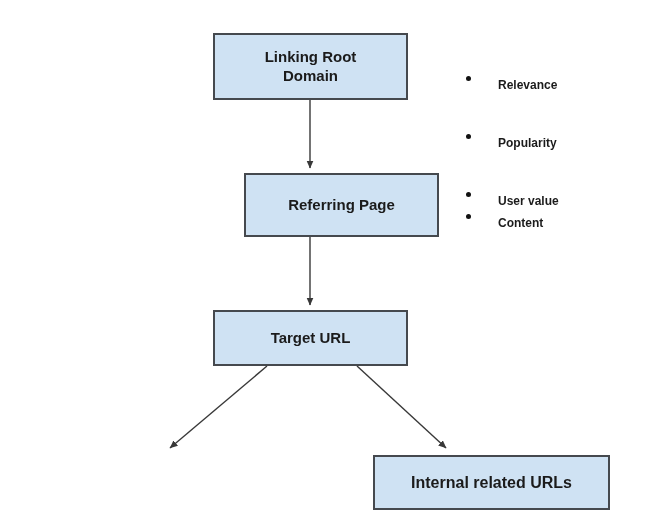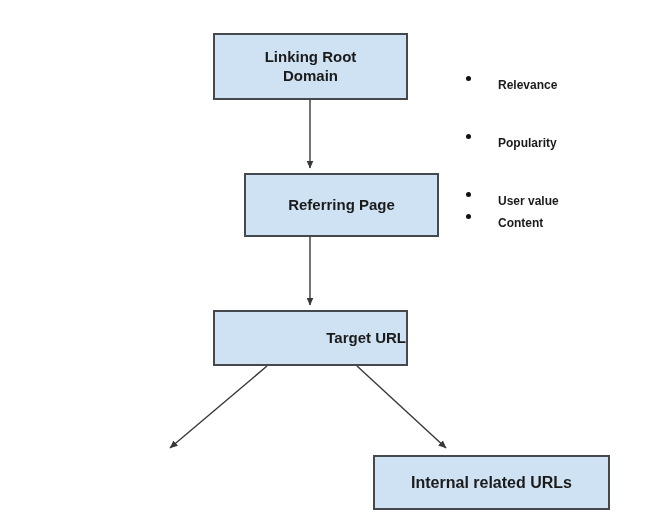--- a/index.html
+++ b/index.html
@@ -18,21 +18,21 @@
     background:var(--node-fill,#cfe2f3);
     border:2px solid var(--node-border,#45494e);
     display:flex;align-items:center;justify-content:center;
     text-align:center;
     color:var(--text,#1b1b1b);
   }
   .node .label{display:block;line-height:1.25;}
   .node-top{left:213px;top:33px;width:195px;height:67px;font-size:15px;}
   .node-top .label{max-width:112px;}
   .node-mid{left:213px;top:173px;width:195px;height:64px;font-size:15px;margin-left:31px;}
-  .node-target{left:213px;top:310px;width:195px;height:56px;font-size:15px;justify-content:flex-end;}
+  .node-target{left:213px;top:310px;width:195px;height:56px;font-size:15px;}
   .node-bl{left:33px;top:455px;width:237px;height:55px;font-size:16px;}
   .node-br{left:373px;top:455px;width:237px;height:55px;font-size:16px;}
   .bullet-list{
     position:absolute;
     margin:0;padding:0;list-style:none;
     font-size:12px;color:var(--text,#1b1b1b);
   }
   .bullet-list li{
     display:flex;align-items:flex-start;
     height:18px;line-height:18px;margin-top:40px;

